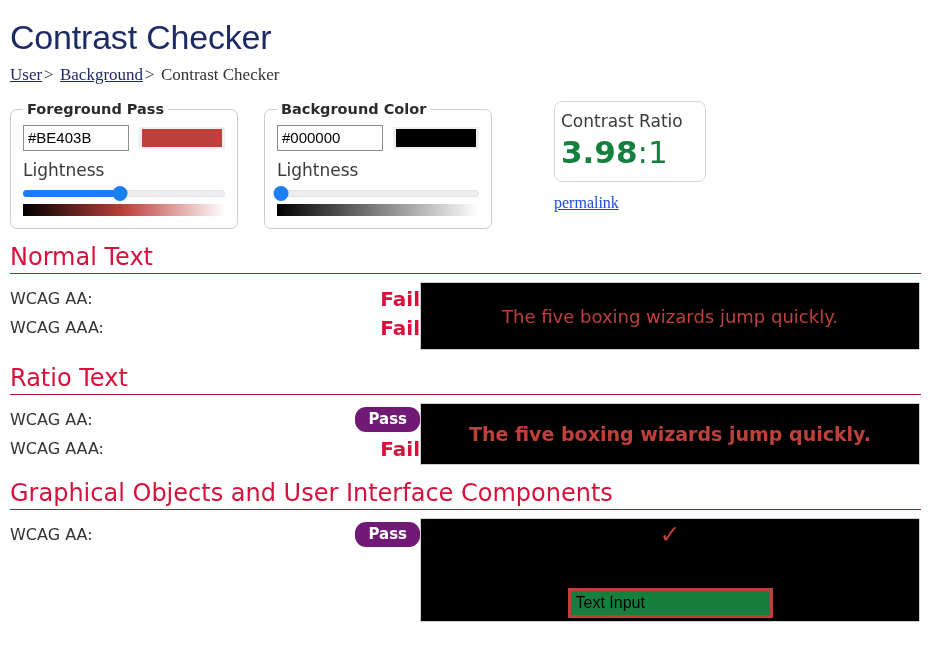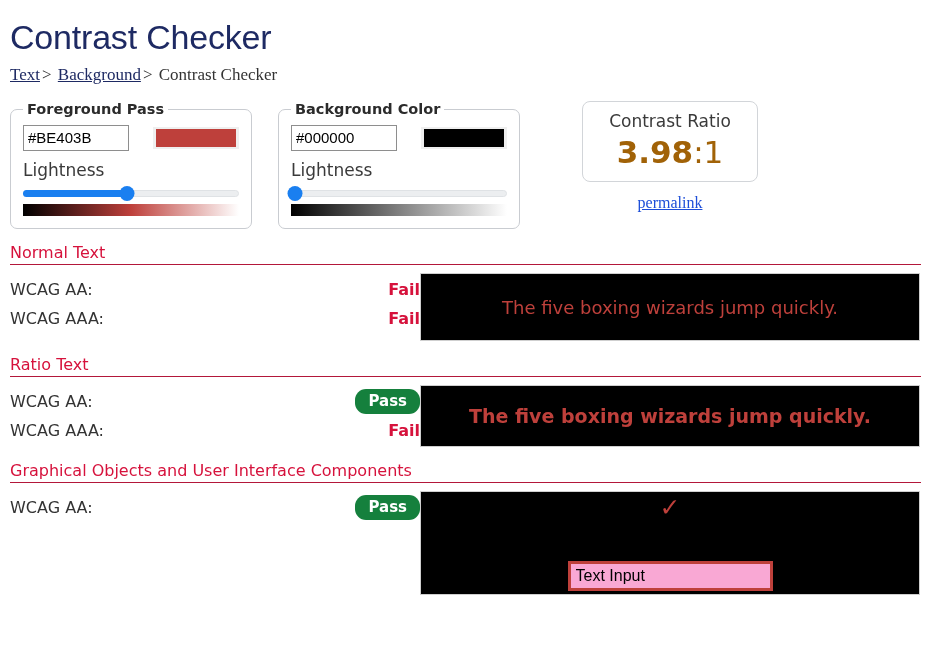--- a/index.html
+++ b/index.html
@@ -61,21 +61,21 @@
   fieldset.color-box legend {
     font-family: "DejaVu Sans", sans-serif;
     font-size: 14.5px;
     font-weight: bold;
     color: #2b2b2b;
     padding: 0 4px;
   }
   .hex-row {
     display: flex;
     align-items: center;
-    gap: 24px;
+    gap: 10px;
     margin-top: 2px;
   }
   .hex-input {
     width: 96px;
     height: 22px;
     line-height: 22px;
     border: 1px solid #8e8e8e;
     background: #ffffff;
     font-family: "Liberation Sans", sans-serif;
     font-size: 15px;
@@ -135,58 +135,57 @@
     background: #1a7ff0;
     transform: translateX(-50%);
   }
   .gradient-bar {
     height: 12px;
     width: 100%;
   }
 
   .ratio-wrap {
     margin-left: 62px;
-    text-align: center;
-    width: 176px;
+    width: 152px;
   }
   .ratio-box {
     border: 1px solid #d2d5d9;
     border-radius: 8px;
     padding: 10px 6px 12px 6px;
     background: #fff;
   }
   .ratio-label {
     font-family: "DejaVu Sans", sans-serif;
     font-size: 17px;
     color: #3a3a3a;
     line-height: 1.1;
   }
   .ratio-value {
     font-family: "DejaVu Sans", sans-serif;
     font-size: 31px;
-    color: #a16207;
+    color: #15803d;
     margin-top: 4px;
     line-height: 1.1;
   }
   .ratio-value .num { font-weight: bold; }
   .ratio-value .suffix { font-weight: 400; }
   .permalink {
     display: inline-block;
     margin-top: 12px;
     font-family: Liberation Serif, serif;
     font-size: 16px;
     color: #1d4ed8;
     text-decoration: underline;
   }
 
   
   .section { margin-top: 14px; }
   .section-title {
     font-family: "DejaVu Sans", sans-serif;
-    font-size: 16px;
+    font-size: 24px;
     font-weight: 400;
     color: #d6123c;
     margin: 0 0 2px 0;
   }
   .section-rule {
     height: 1px;
     background: #b3173a;
     width: 911px;
     margin-bottom: 8px;
   }
@@ -207,31 +206,31 @@
   }
   .criterion-label {
     font-family: "DejaVu Sans", sans-serif;
     font-size: 16px;
     color: #333;
     width: 112px;
     flex: none;
   }
   .verdict-fail {
     font-family: "DejaVu Sans", sans-serif;
-    font-size: 16px;
+    font-size: 20px;
     font-weight: bold;
     color: #d6123c;
     padding-left: 12px;
   }
   .verdict-pass {
     font-family: "DejaVu Sans", sans-serif;
     font-size: 15px;
     font-weight: bold;
     color: #ffffff;
-    background: #15803d;
+    background: #701a75;
     border-radius: 11px;
     padding: 3px 13px 4px 13px;
     margin-left: 9px;
     display: inline-block;
   }
   .preview {
     flex: none;
     width: 500px;
     border: 1px solid #cfcfcf;
     box-sizing: border-box;
@@ -257,41 +256,41 @@
     font-size: 19px;
     font-weight: bold;
   }
   .check-mark {
     font-size: 25px;
     line-height: 1;
     margin-bottom: 1px;
   }
   .ui-input {
     width: 205px;
-    background: #f9a8d4;
+    background: #15803d;
     border-width: 3px;
     border-style: solid;
     padding: 3px 5px;
     font-family: "Liberation Sans", sans-serif;
     font-size: 16px;
     color: #000;
     text-align: left;
     box-sizing: border-box;
     margin-top: 40px;
   }
 </style>
 </head>
 <body>
 
 <div class="page">
 
   <h1 class="page-title">Contrast Checker</h1>
 
   <div class="breadcrumb">
-    <a href="#">Text</a><span class="sep">&gt;</span> <a href="#">Background</a><span class="sep">&gt;</span> <span>Contrast Checker</span>
+    <a href="#">User</a><span class="sep">&gt;</span> <a href="#">Background</a><span class="sep">&gt;</span> <span>Contrast Checker</span>
   </div>
 
   <div class="controls-row">
 
     <fieldset class="color-box">
       <legend>Foreground Pass</legend>
       <div class="hex-row">
         <input class="hex-input" type="text" value="#BE403B" style="">
         <span class="swatch-frame">
           <span class="swatch" id="fg-swatch" style="background: rgb(190, 64, 59);"></span>

